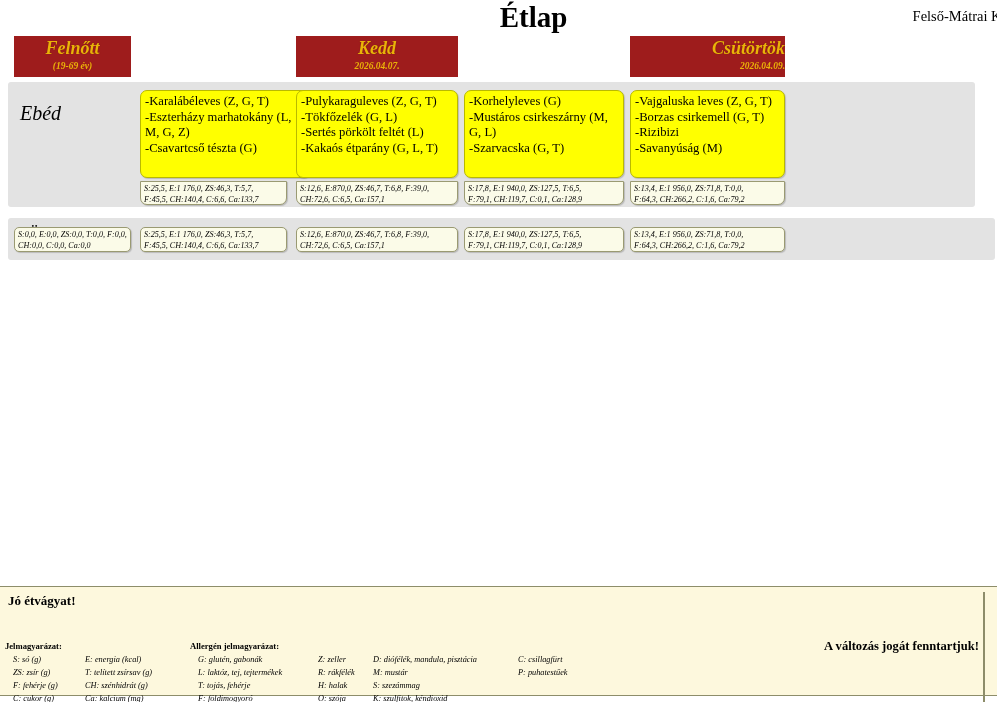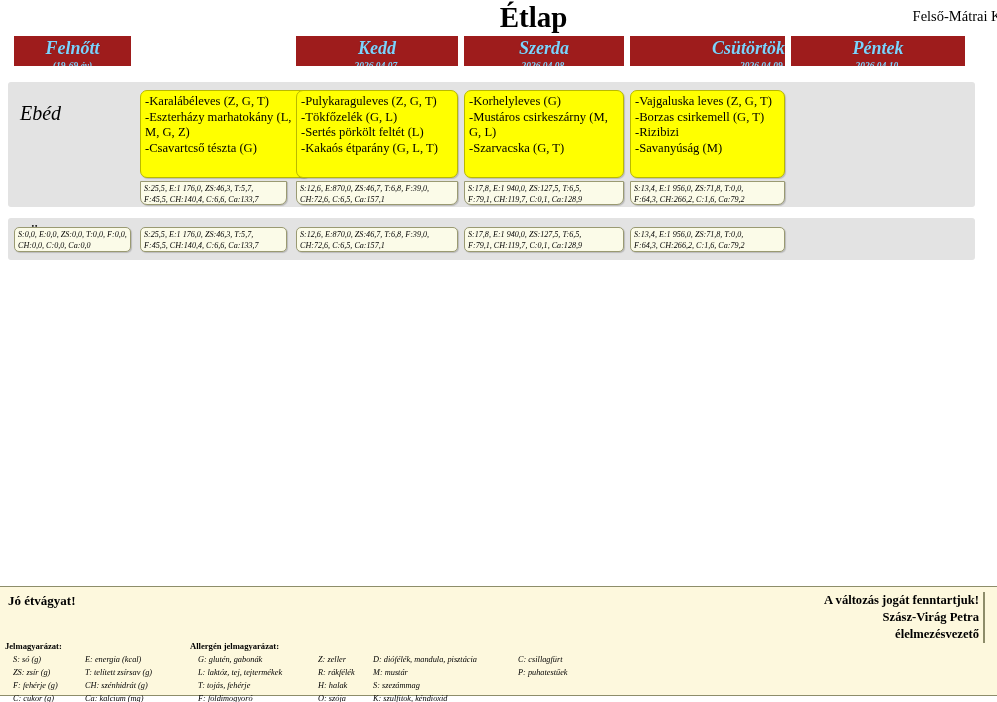--- a/index.html
+++ b/index.html
@@ -46,23 +46,23 @@
   .header-row {
     position: absolute;
     top: 36px;
     left: 0;
     width: 997px;
     height: 42px;
   }
   .day-head {
     position: absolute;
     top: 0;
-    height: 30px;
+    height: 41px;
     background: #9e1c1c;
-    color: #7dd3fc;
+    color: #eab308;
     text-align: center;
     box-sizing: border-box;
     overflow: hidden;
   }
   .day-head .dh-name {
     display: block;
     font-size: 18px;
     font-weight: bold;
     font-style: italic;
     font-family: "Liberation Serif", serif;
@@ -146,20 +146,21 @@
 
   
   .total-band {
     position: absolute;
     left: 8px;
     top: 218px;
     width: 967px;
     height: 42px;
     background: #e3e3e3;
     border-radius: 3px;
+    padding-left: 20px;
   }
   .total-label {
     position: absolute;
     left: 18px;
     top: 6px;
     font-size: 19px;
     font-style: italic;
     font-family: "Liberation Serif", serif;
   }
   .total-card {
@@ -217,21 +218,21 @@
     right: 12px;
     top: 6px;
     text-align: right;
     font-size: 12.6px;
     font-weight: bold;
     line-height: 1.35;
     font-family: "Liberation Serif", serif;
     border-right: 2px solid #8d8d6a;
     padding-right: 4px;
   }
-  .right-notice span { display: block; }
+  .right-notice span { display: block; margin-top: 46px; }
 
   .legend-wrap {
     position: absolute;
     left: 5px;
     top: 55px;
     width: 985px;
   }
   .legend-block { position: absolute; top: 0; }
   .legend-title {
     font-size: 8.6px;
@@ -261,31 +262,23 @@
 
 <div class="header-row" id="header-row">
     <div class="day-head" style="left: 14px; width: 117px;">
       <span class="dh-name">Felnőtt</span>
       <span class="dh-sub">(19-69 év)</span>
     </div>
     <div class="day-head" style="left: 296px; width: 162px; text-align: center;">
       <span class="dh-name">Kedd</span>
       <span class="dh-sub">2026.04.07.</span>
     </div>
-    <div class="day-head" style="left: 464px; width: 160px;">
-      <span class="dh-name">Szerda</span>
-      <span class="dh-sub">2026.04.08.</span>
-    </div>
     <div class="day-head" style="left: 630px; width: 155px; text-align: right;">
       <span class="dh-name">Csütörtök</span>
       <span class="dh-sub">2026.04.09.</span>
-    </div>
-    <div class="day-head" style="left: 791px; width: 174px;">
-      <span class="dh-name">Péntek</span>
-      <span class="dh-sub">2026.04.10.</span>
     </div>
   </div>
 
 <div class="meal-band">
   <div class="meal-label">Ebéd</div>
   <div class="holiday-text">Húsvét</div>
   <div id="dish-container">
       <div class="dish-card" style="left: 132px; width: 170px;">
         <span class="dish-line">-Karalábéleves  (Z, G, T)</span>
         <span class="dish-line">-Eszterházy marhatokány (L, M, G, Z)</span>

